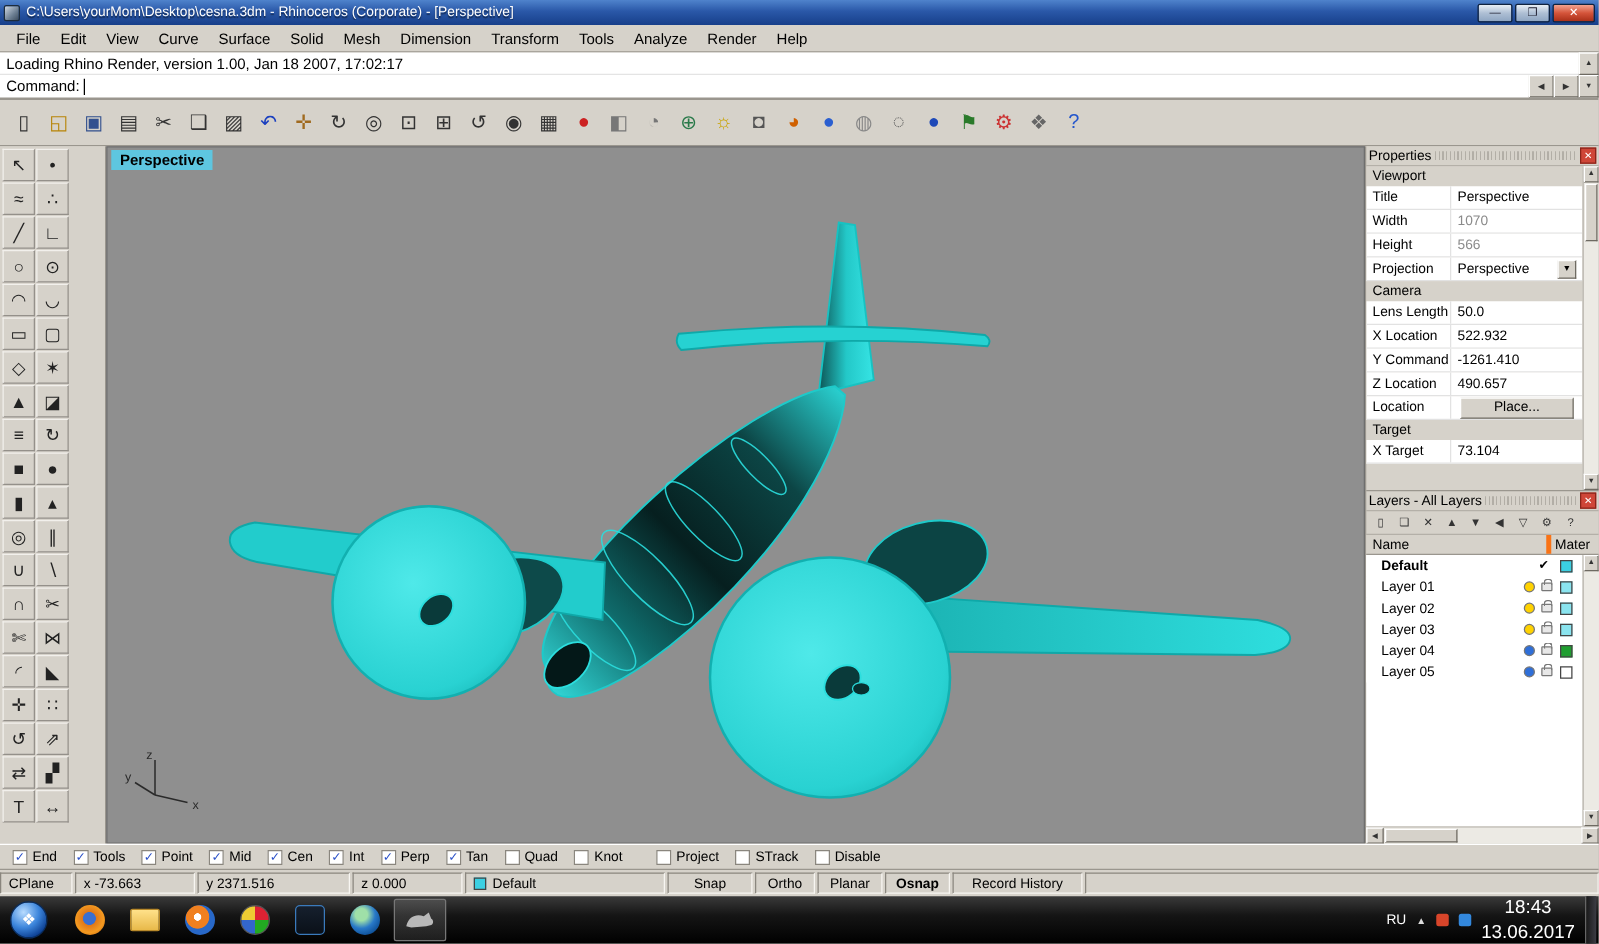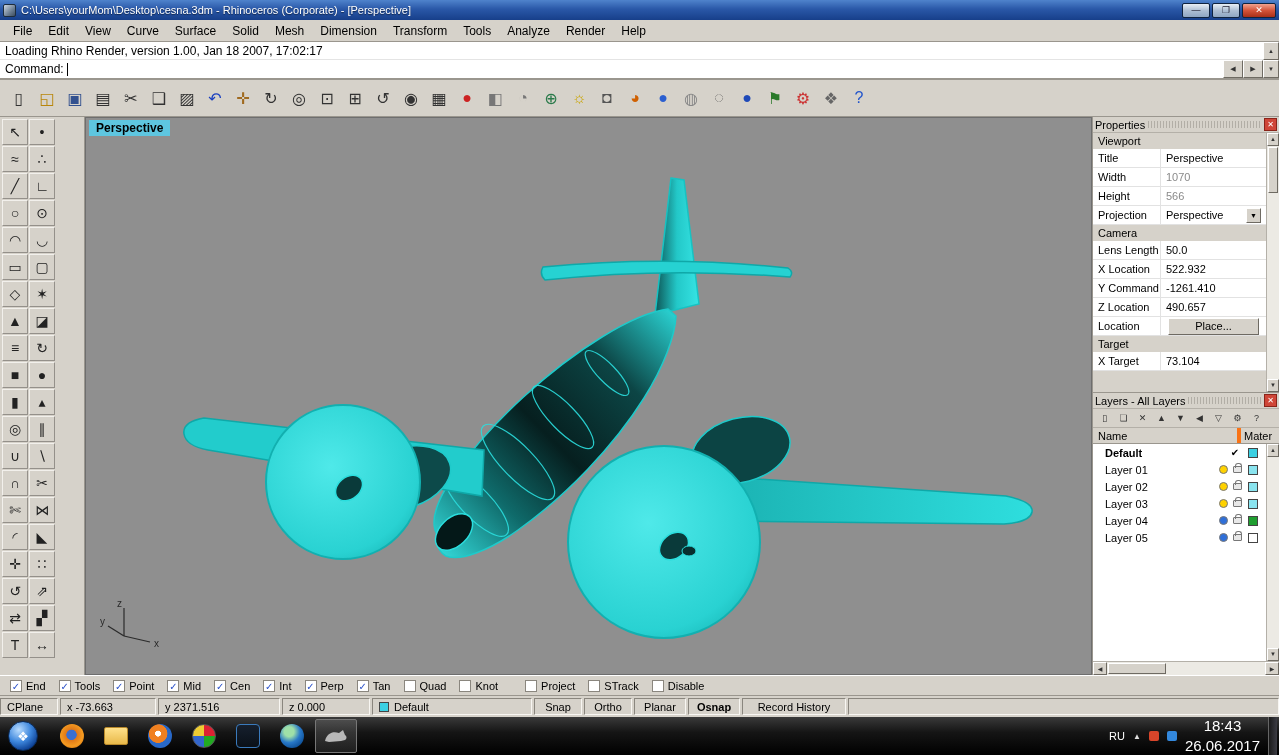--- a/index.html
+++ b/index.html
@@ -553,21 +553,21 @@
 
 <div class="statusbar">
   <div class="seg" style="width:58px">CPlane</div>
   <div class="seg" style="width:96px">x -73.663</div>
   <div class="seg" style="width:122px">y 2371.516</div>
   <div class="seg" style="width:88px">z 0.000</div>
   <div class="seg" style="width:160px">
     <span class="swatch" style="background: rgb(59, 208, 226);"></span>
     <span>Default</span>
   </div>
-  <div class="seg" style="width:48px;justify-content:center">Snap</div>
+  <div class="seg" style="width:68px;justify-content:center">Snap</div>
   <div class="seg" style="width:48px;justify-content:center">Ortho</div>
   <div class="seg" style="width:52px;justify-content:center">Planar</div>
   <div class="seg bold" style="width:52px;justify-content:center">Osnap</div>
   <div class="seg" style="width:104px;justify-content:center">Record History</div>
   <div class="seg-fill"></div>
 </div>
 
 <div class="taskbar">
   <div class="start-orb">❖</div>
   <div class="task-icon">
@@ -593,17 +593,17 @@
       <path d="M2 14 C4 6 10 4 16 6 L20 3 L22 8 C24 9 24 12 22 13 L18 14 L6 15 Z" fill="#b8b8b8"></path>
     </svg>
   </div>
   <div class="tray">
     <span class="tray-lang">RU</span>
     <span class="tray-arrow">▲</span>
     <span class="tray-dot" style="background:#d8452a"></span>
     <span class="tray-dot" style="background:#3388dd"></span>
     <div class="clock">
       <div>18:43</div>
-      <div>26.06.2017</div>
+      <div>13.06.2017</div>
     </div>
     <div class="show-desktop"></div>
   </div>
 </div>
 
 </body></html>

